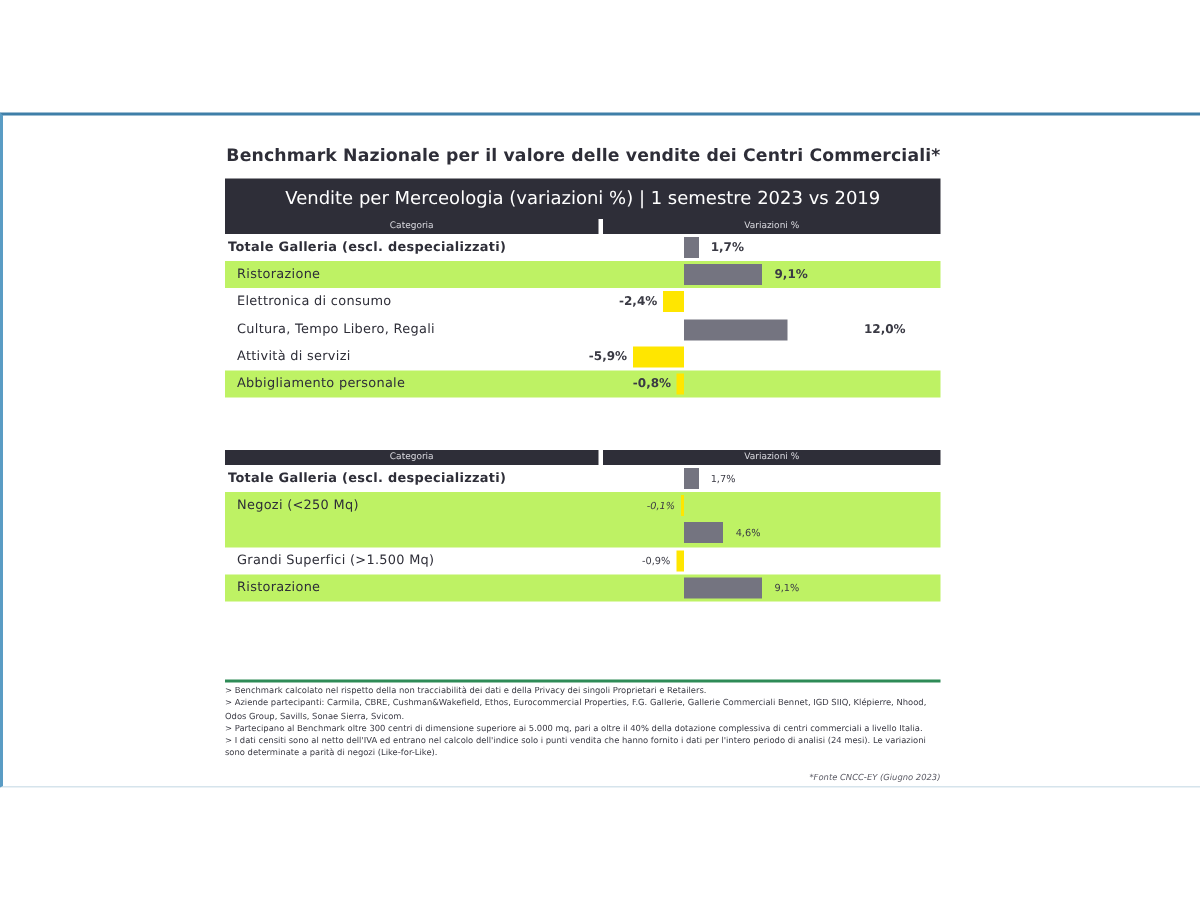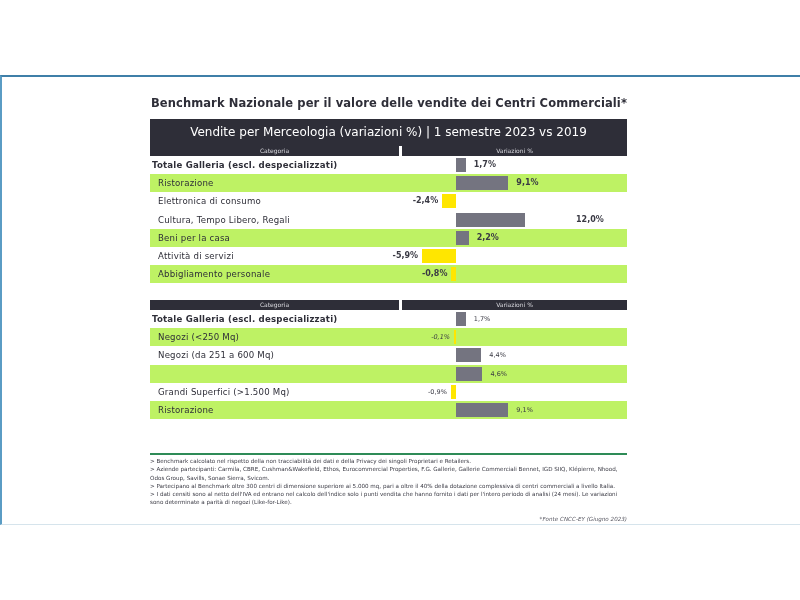--- a/index.html
+++ b/index.html
@@ -90,25 +90,20 @@
         <div class="row">
           <span class="label">Elettronica di consumo</span>
           <div class="bar neg" style="width: 13.8px; left: 292.2px;"></div>
           <span class="val" style="right: 188.8px;">-2,4%</span>
         </div>
         <div class="row">
           <span class="label">Cultura, Tempo Libero, Regali</span>
           <div class="bar pos" style="width: 69px; left: 306px;"></div>
           <span class="val" style="left: 398px; margin-left: 28px;">12,0%</span>
         </div>
-        <div class="row shade">
-          <span class="label">Beni per la casa</span>
-          <div class="bar pos" style="width: 12.65px; left: 306px;"></div>
-          <span class="val" style="left: 326.65px;">2,2%</span>
-        </div>
         <div class="row">
           <span class="label">Attività di servizi</span>
           <div class="bar neg" style="width: 33.925px; left: 272.075px;"></div>
           <span class="val" style="right: 208.925px;">-5,9%</span>
         </div>
         <div class="row shade">
           <span class="label">Abbigliamento personale</span>
           <div class="bar neg" style="width: 4.6px; left: 301.4px;"></div>
           <span class="val" style="right: 179.6px;">-0,8%</span>
         </div>
@@ -123,25 +118,20 @@
     <div class="rows">
         <div class="row total">
           <span class="label">Totale Galleria (escl. despecializzati)</span>
           <div class="bar pos" style="width: 9.775px; left: 306px;"></div>
           <span class="val" style="left: 323.775px;">1,7%</span>
         </div>
         <div class="row shade">
           <span class="label">Negozi (&lt;250 Mq)</span>
           <div class="bar neg" style="width: 2px; left: 304px;"></div>
           <span class="val" style="right: 177px; font-style: italic;">-0,1%</span>
-        </div>
-        <div class="row">
-          <span class="label">Negozi (da 251 a 600 Mq)</span>
-          <div class="bar pos" style="width: 25.3px; left: 306px;"></div>
-          <span class="val" style="left: 339.3px;">4,4%</span>
         </div>
         <div class="row shade">
           <div class="bar pos" style="width: 26.45px; left: 306px;"></div>
           <span class="val" style="left: 340.45px;">4,6%</span>
         </div>
         <div class="row">
           <span class="label">Grandi Superfici (&gt;1.500 Mq)</span>
           <div class="bar neg" style="width: 5.175px; left: 300.825px;"></div>
           <span class="val" style="right: 180.175px;">-0,9%</span>
         </div>

